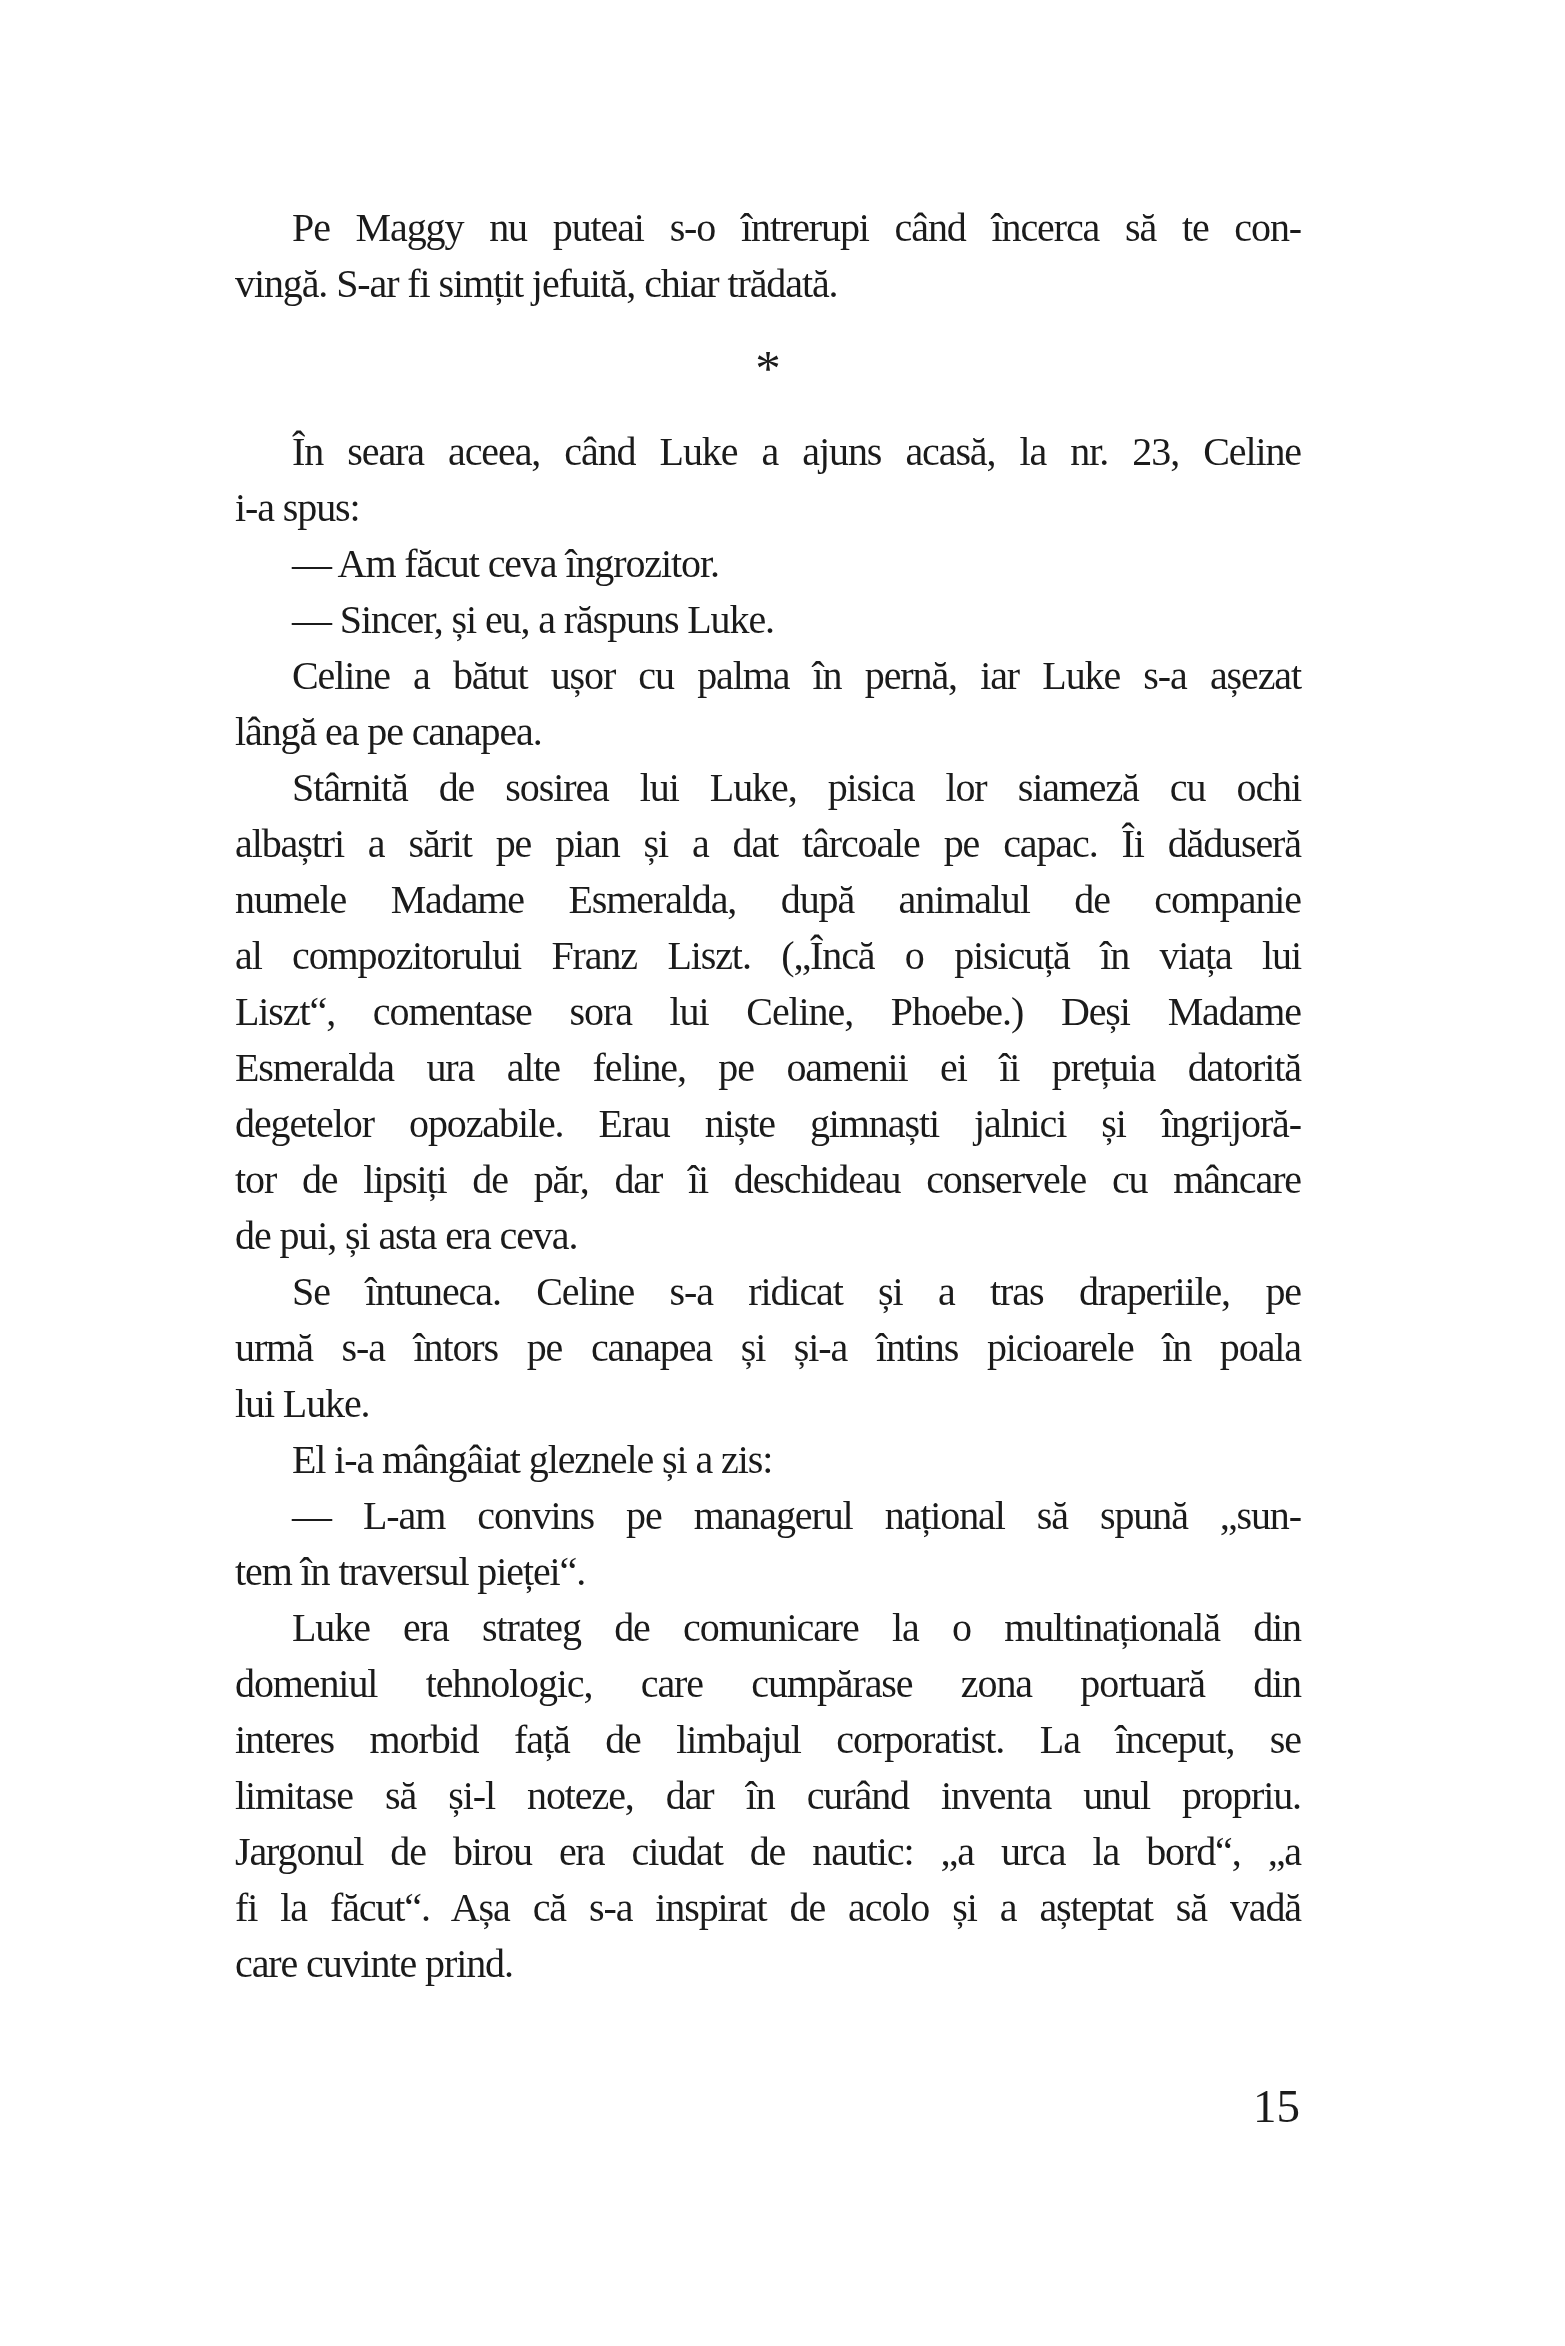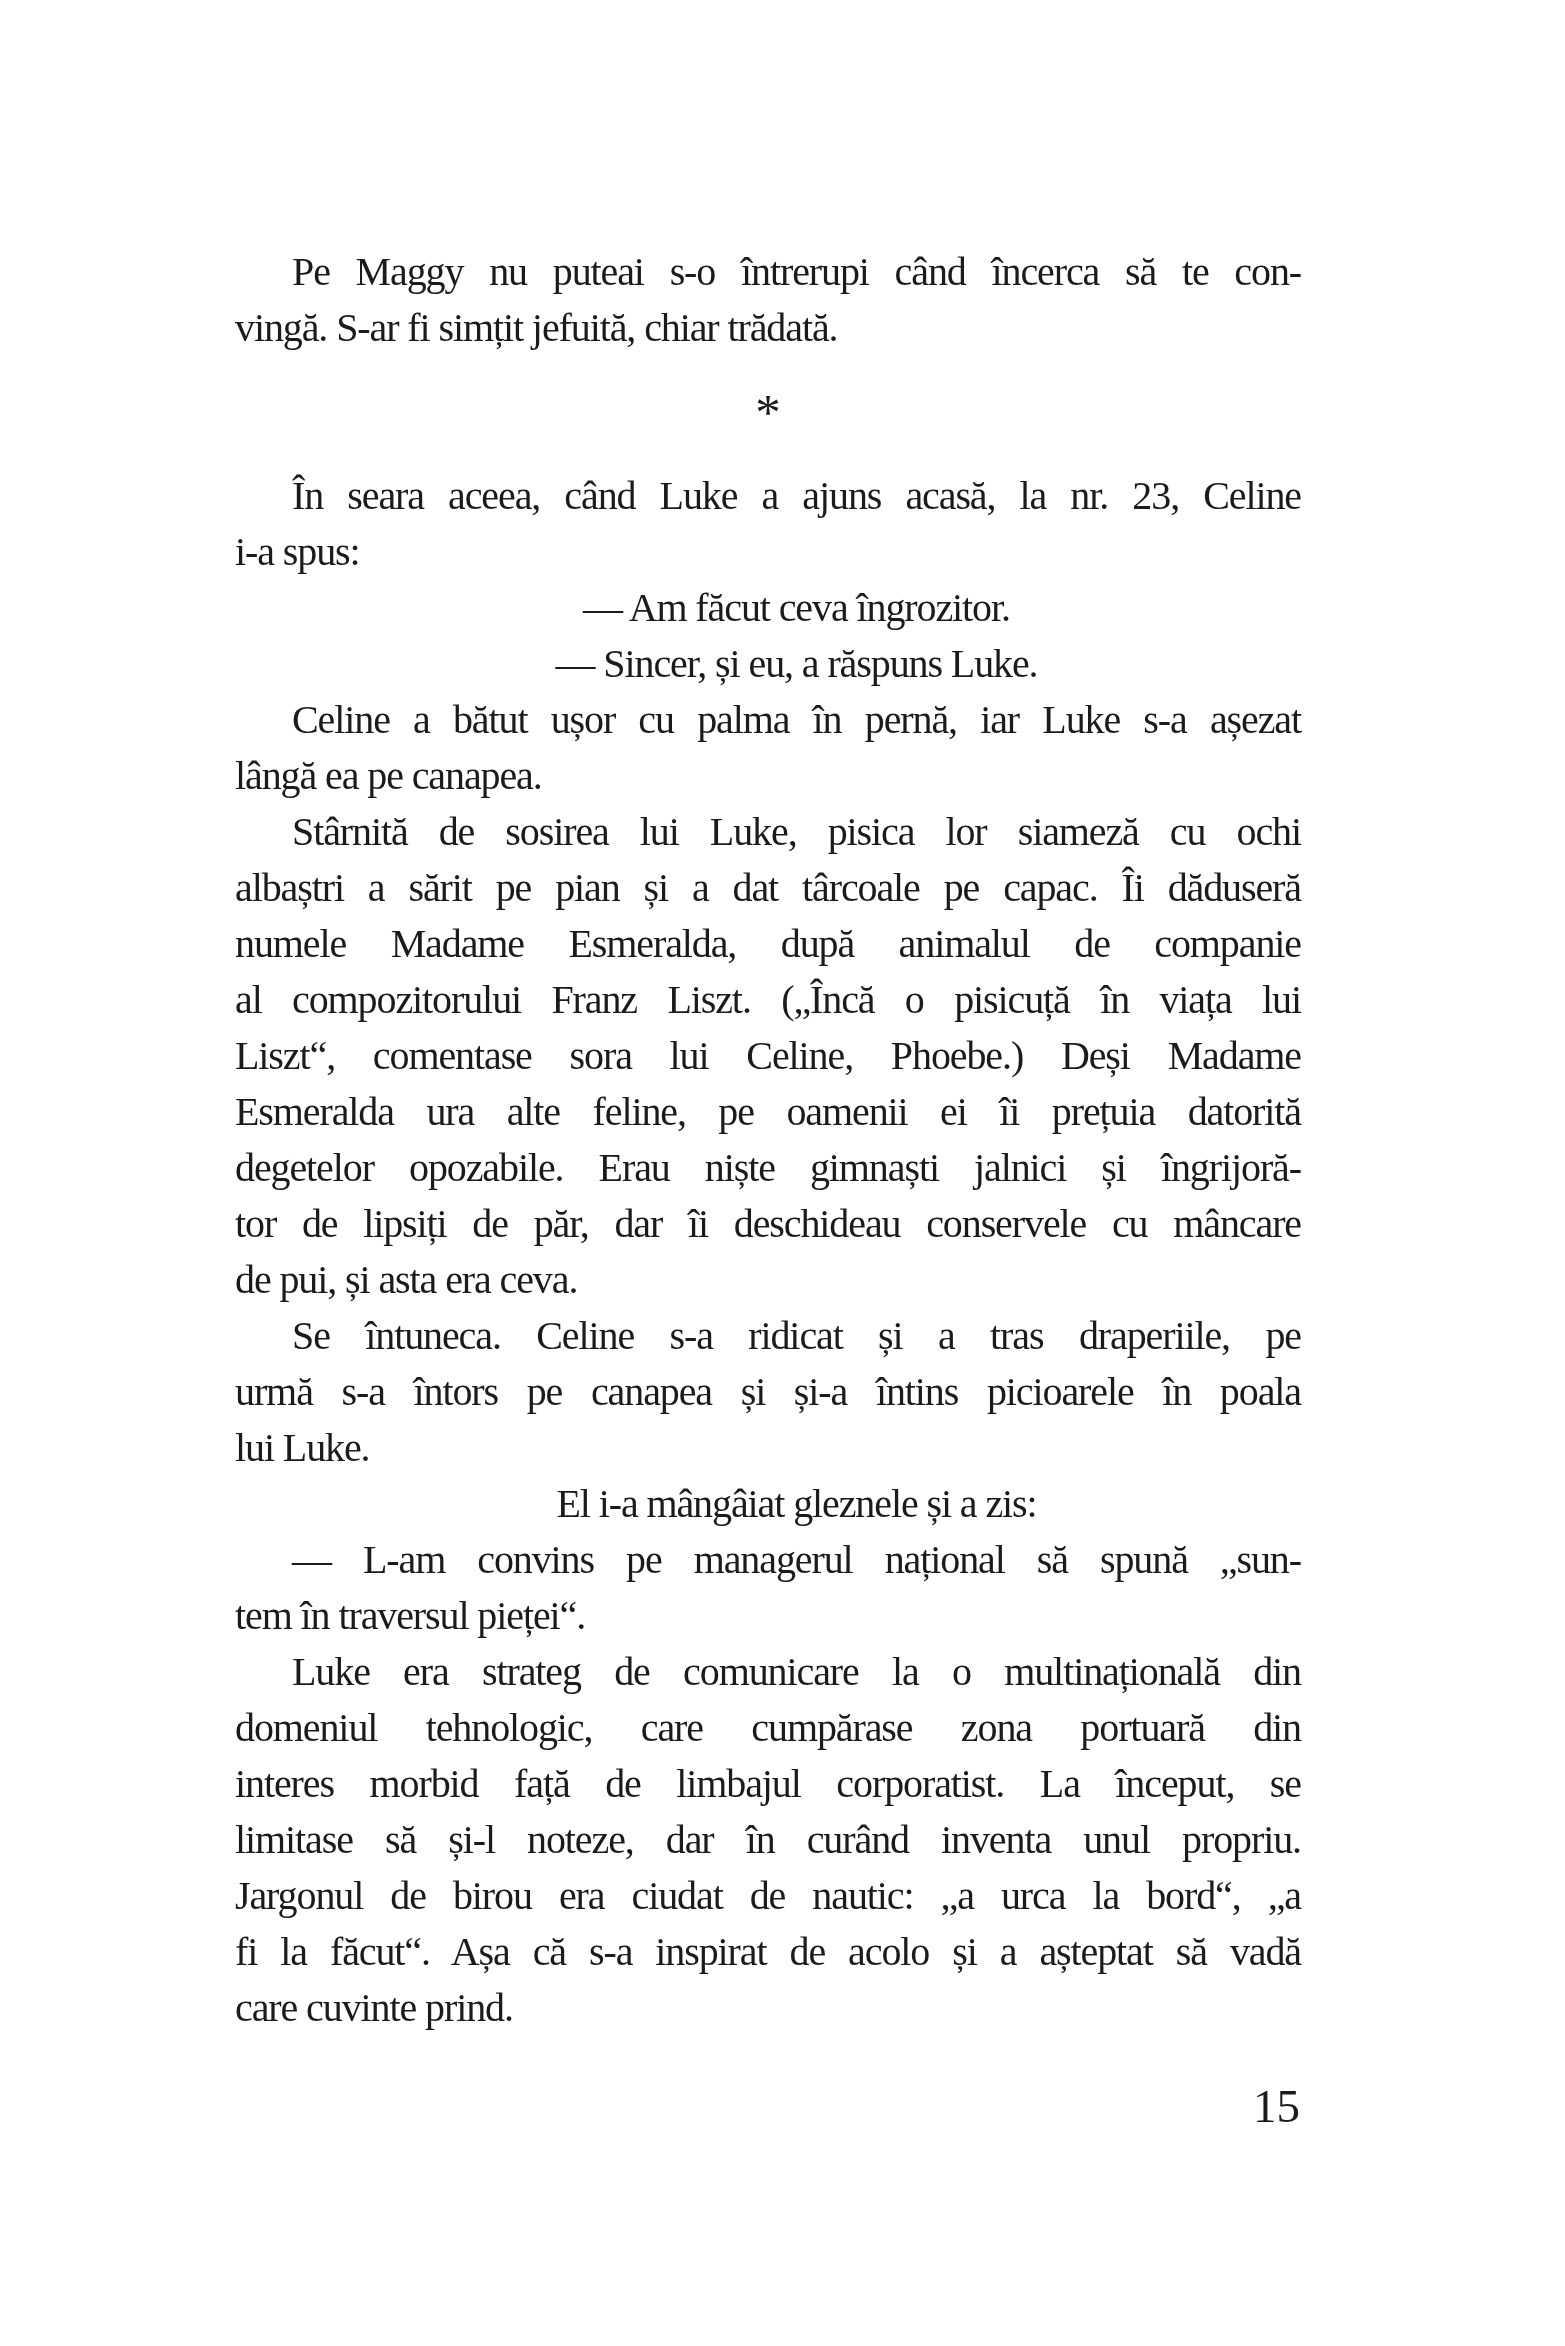--- a/index.html
+++ b/index.html
@@ -17,33 +17,31 @@
     color: #1b1b1b;
   }
   .text-block {
     position: absolute;
     left: 235px;
     top: 200px;
     width: 1066px;
     font-size: 40px;
     line-height: 56px;
     letter-spacing: -1.1px;
-    margin-top: 44px;
   }
   .line {
     text-align: left;
     white-space: pre-wrap;
   }
   .line.j {
     text-align: justify;
     text-align-last: justify;
   }
   .line.indent {
     text-indent: 57px;
-    text-align: center;
   }
   .sep {
     text-align: center;
     font-size: 51px;
     line-height: 56px;
     margin: 28px 0;
     letter-spacing: 0;
   }
   .page-number {
     position: absolute;

